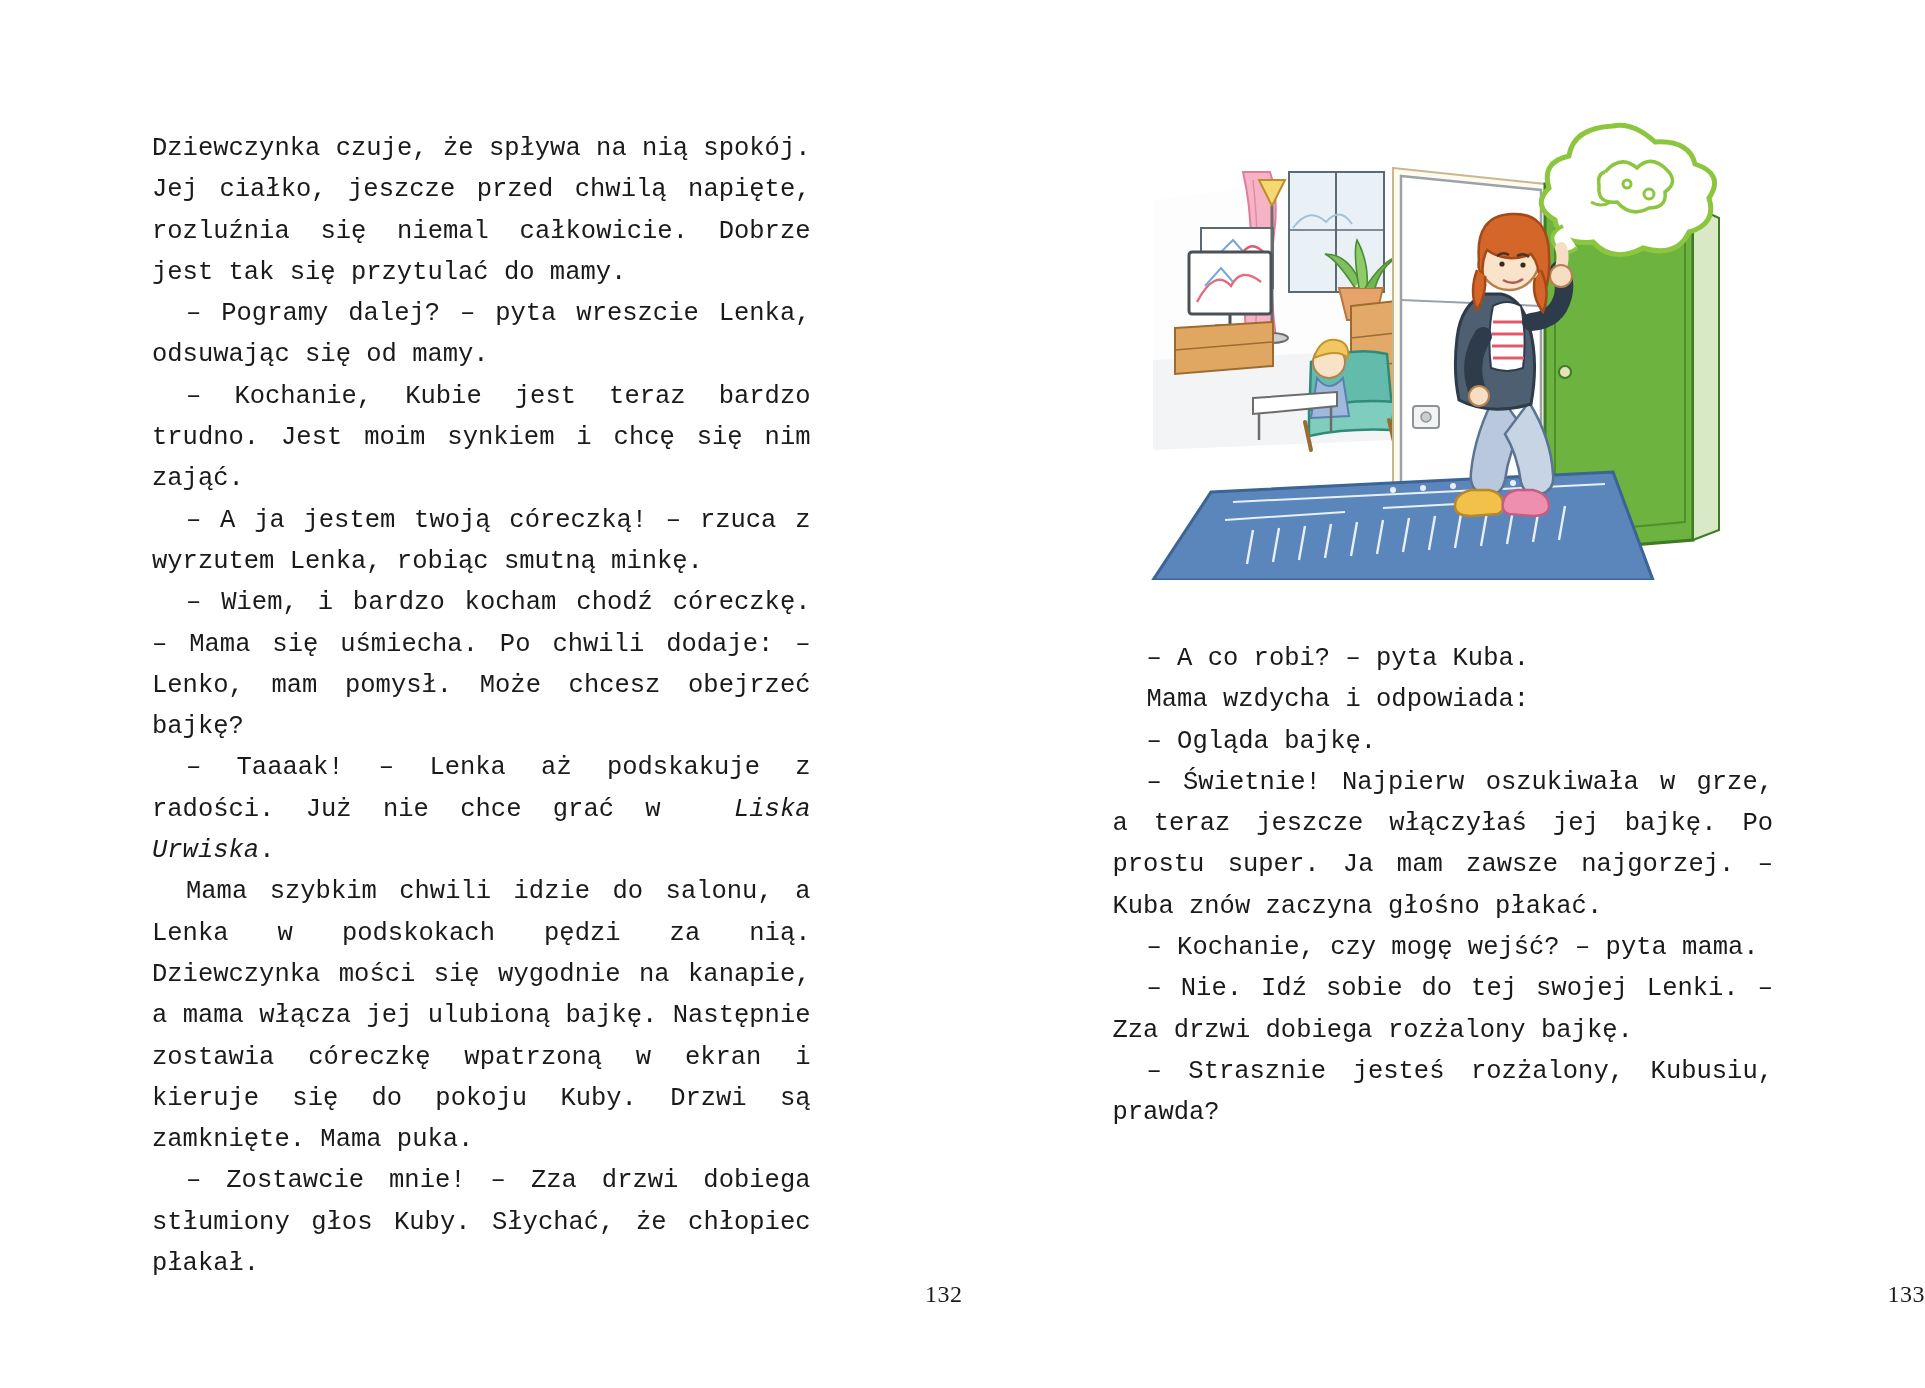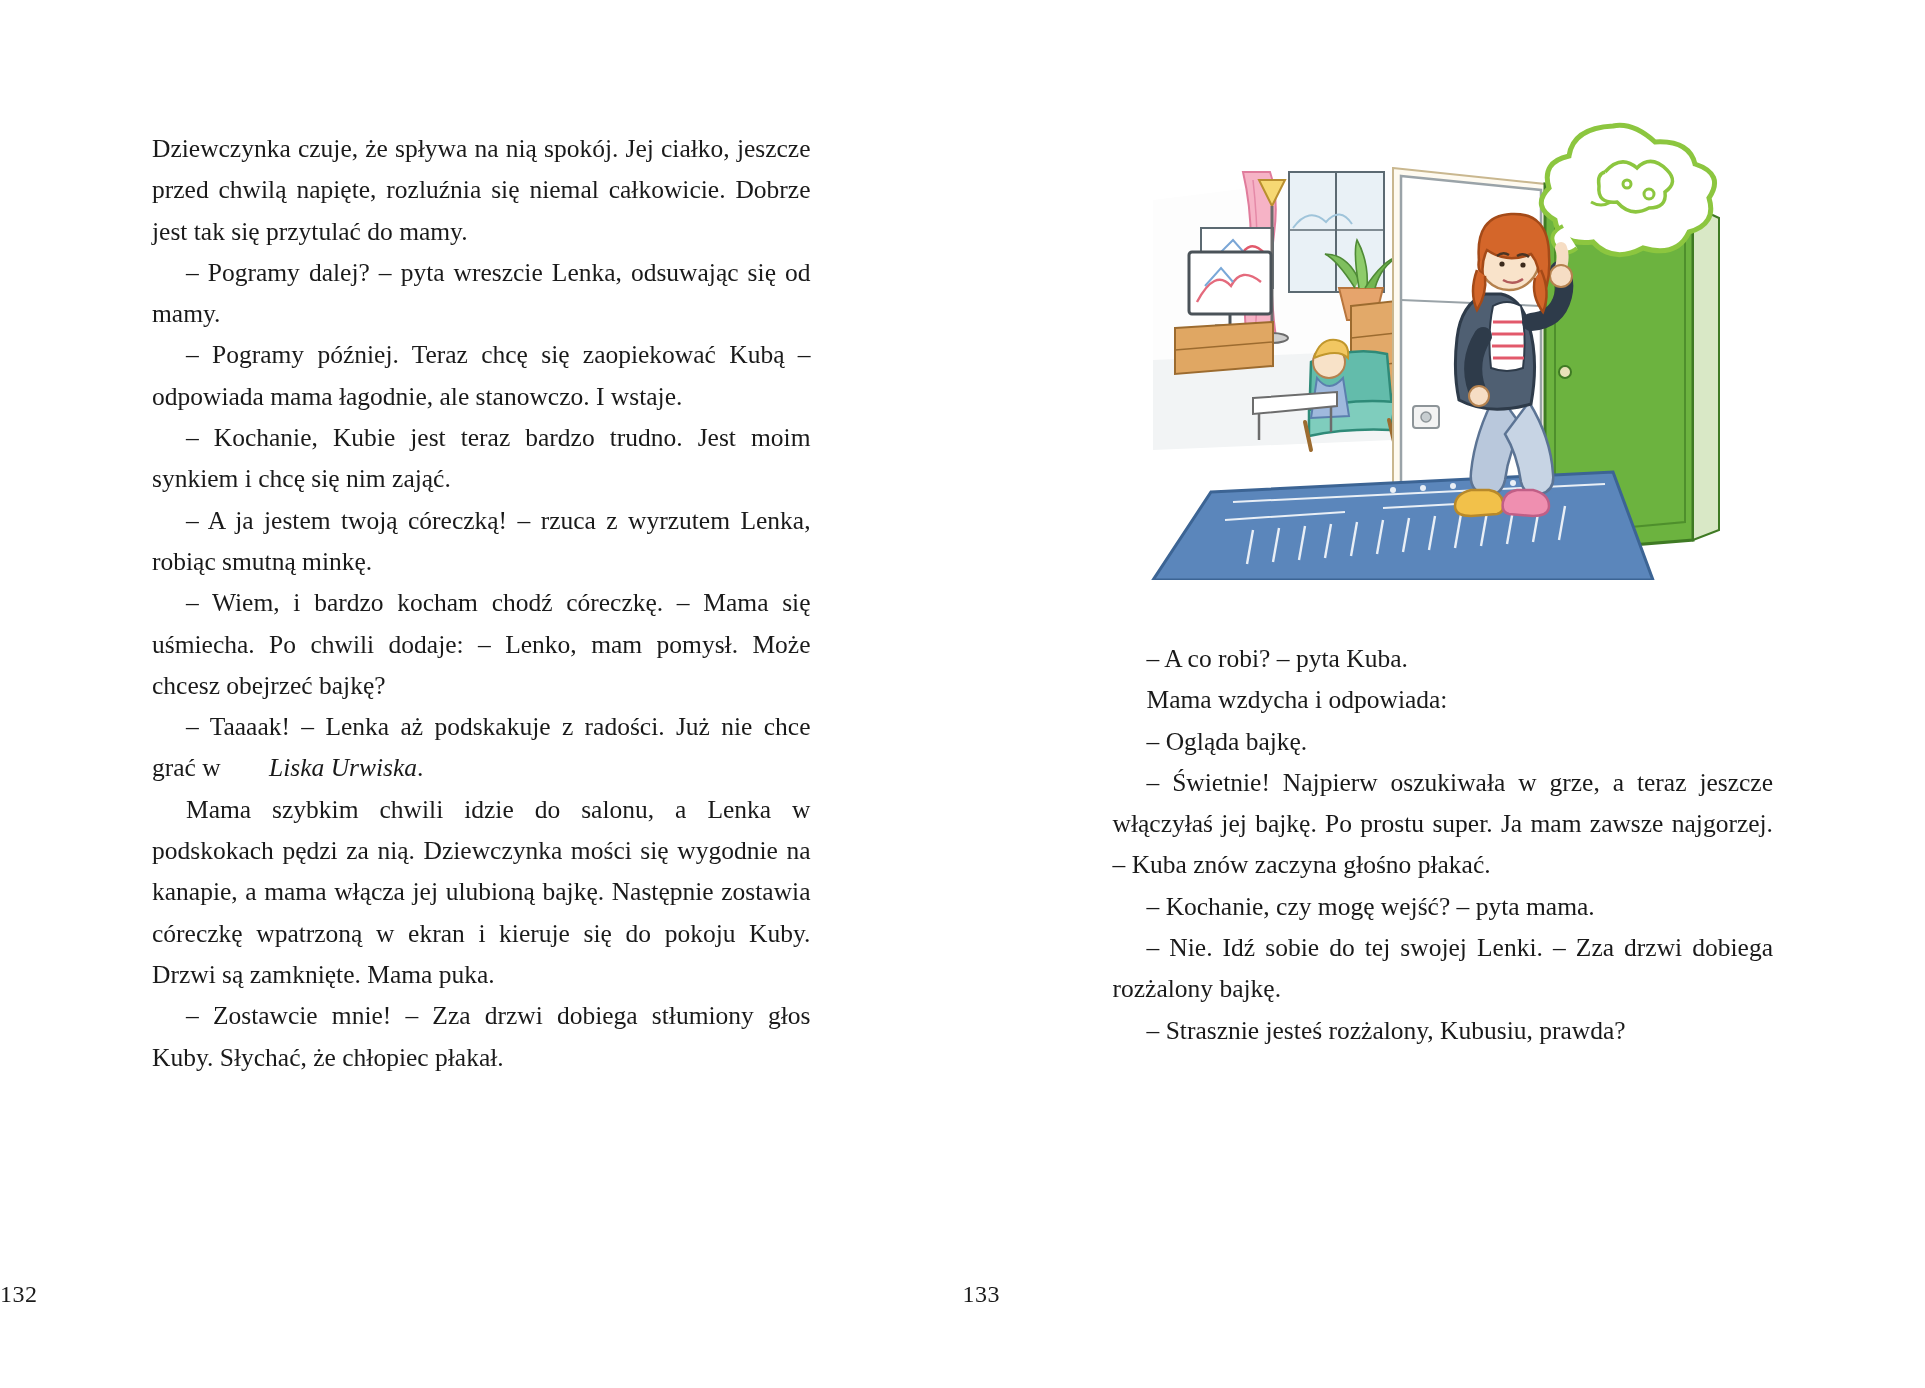--- a/index.html
+++ b/index.html
@@ -33,30 +33,31 @@
   .body-text {
     font-size: 25.5px;
     line-height: 1.62;
     text-align: justify;
     text-justify: inter-word;
     hyphens: manual;
   }
   .body-text p {
     margin: 0;
     text-indent: 34px;
+    font-family: Liberation Mono, monospace;
   }
   .body-text p.noindent { text-indent: 0; }
   .body-text p em { font-style: italic; margin-left: 42px; }
 
   .folio {
     position: absolute;
     bottom: 80px;
     left: 0;
     width: 100%;
-    text-align: left;
+    text-align: right;
     font-size: 24px;
     letter-spacing: 0.5px;
   }
   .page-left .folio { padding-right: 120px; }
   .page-right .folio { padding-right: 145px; }
 
   
   .illustration {
     position: relative;
     width: 700px;
@@ -67,21 +68,20 @@
 </style>
 </head>
 <body>
 
 <div class="spread">
 
   <div class="page page-left">
     <div class="body-text">
       <p class="noindent">Dziewczynka czuje, że spływa na nią spokój. Jej ciałko, jeszcze przed chwilą napięte, rozluźnia się niemal całkowicie. Dobrze jest tak się przytulać do mamy.</p>
       <p>– Pogramy dalej? – pyta wreszcie Lenka, odsuwając się od mamy.</p>
-      <p>– Pogramy później. Teraz chcę się zaopiekować Kubą – odpowiada mama łagodnie, ale stanowczo. I wstaje.</p>
       <p>– Kochanie, Kubie jest teraz bardzo trudno. Jest moim synkiem i chcę się nim zająć.</p>
       <p>– A ja jestem twoją córeczką! – rzuca z wyrzutem Lenka, robiąc smutną minkę.</p>
       <p>– Wiem, i bardzo kocham chodź córeczkę. – Mama się uśmiecha. Po chwili dodaje: – Lenko, mam pomysł. Może chcesz obejrzeć bajkę?</p>
       <p><span>– Taaaak! – Lenka aż podskakuje z radości. Już nie chce grać w </span><em>Liska Urwiska</em><span>.</span></p>
       <p>Mama szybkim chwili idzie do salonu, a Lenka w podskokach pędzi za nią. Dziewczynka mości się wygodnie na kanapie, a mama włącza jej ulubioną bajkę. Następnie zostawia córeczkę wpatrzoną w ekran i kieruje się do pokoju Kuby. Drzwi są zamknięte. Mama puka.</p>
       <p>– Zostawcie mnie! – Zza drzwi dobiega stłumiony głos Kuby. Słychać, że chłopiec płakał.</p>
     </div>
     <div class="folio">132</div>
   </div>
 

